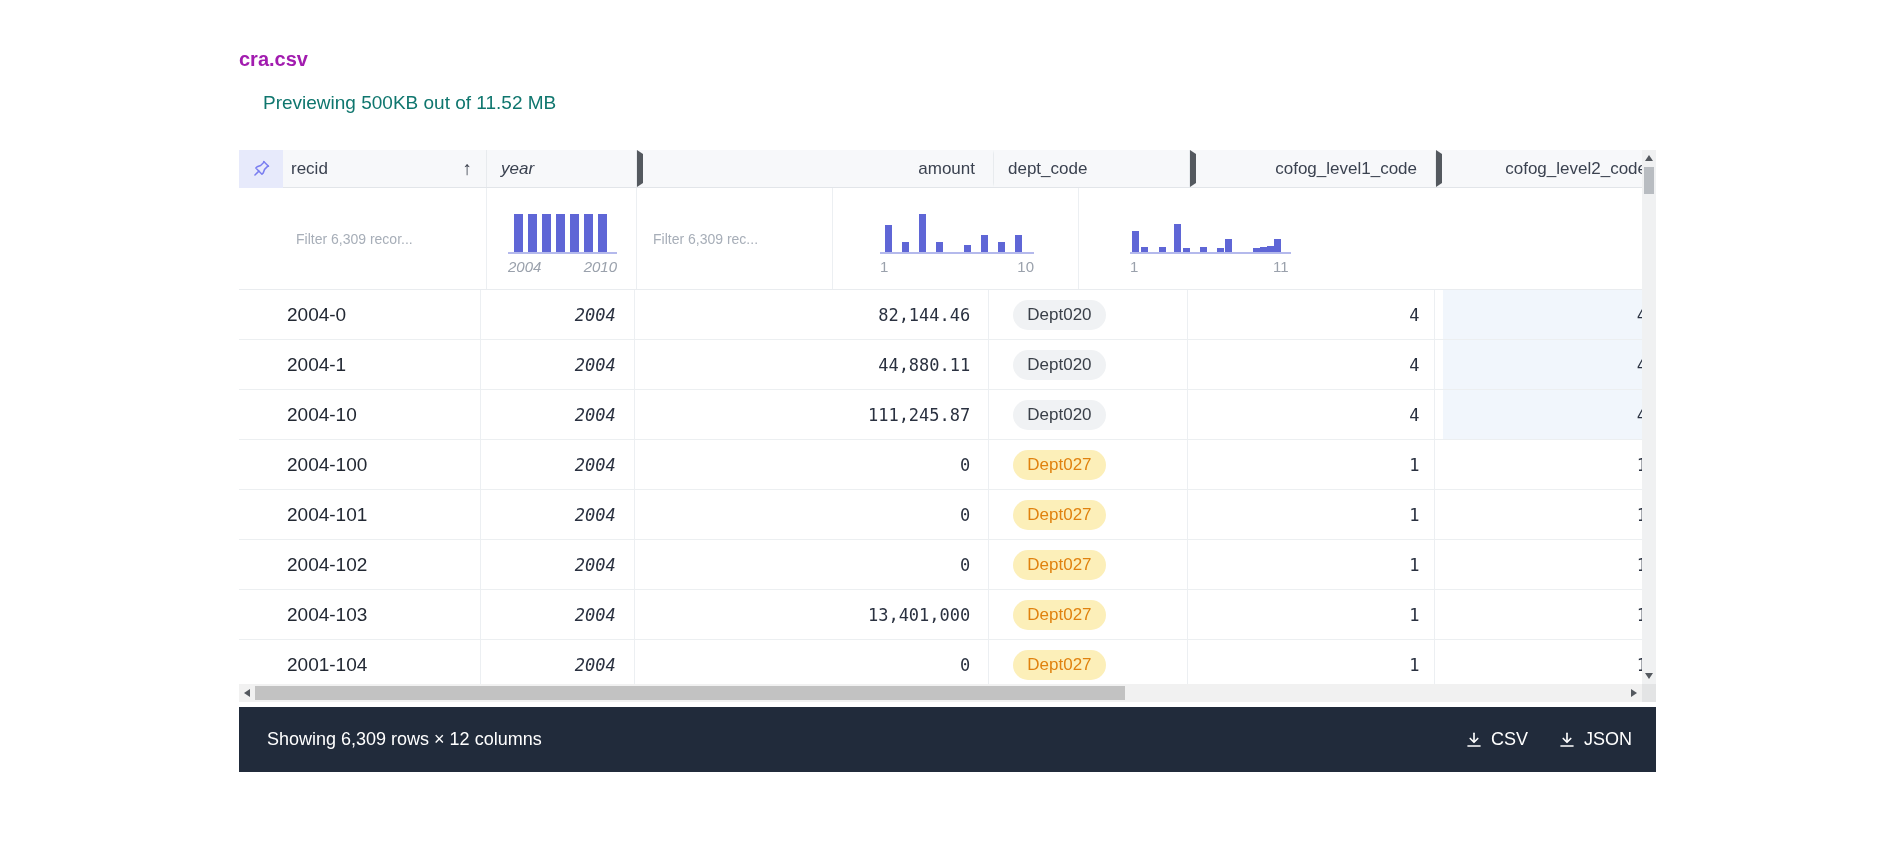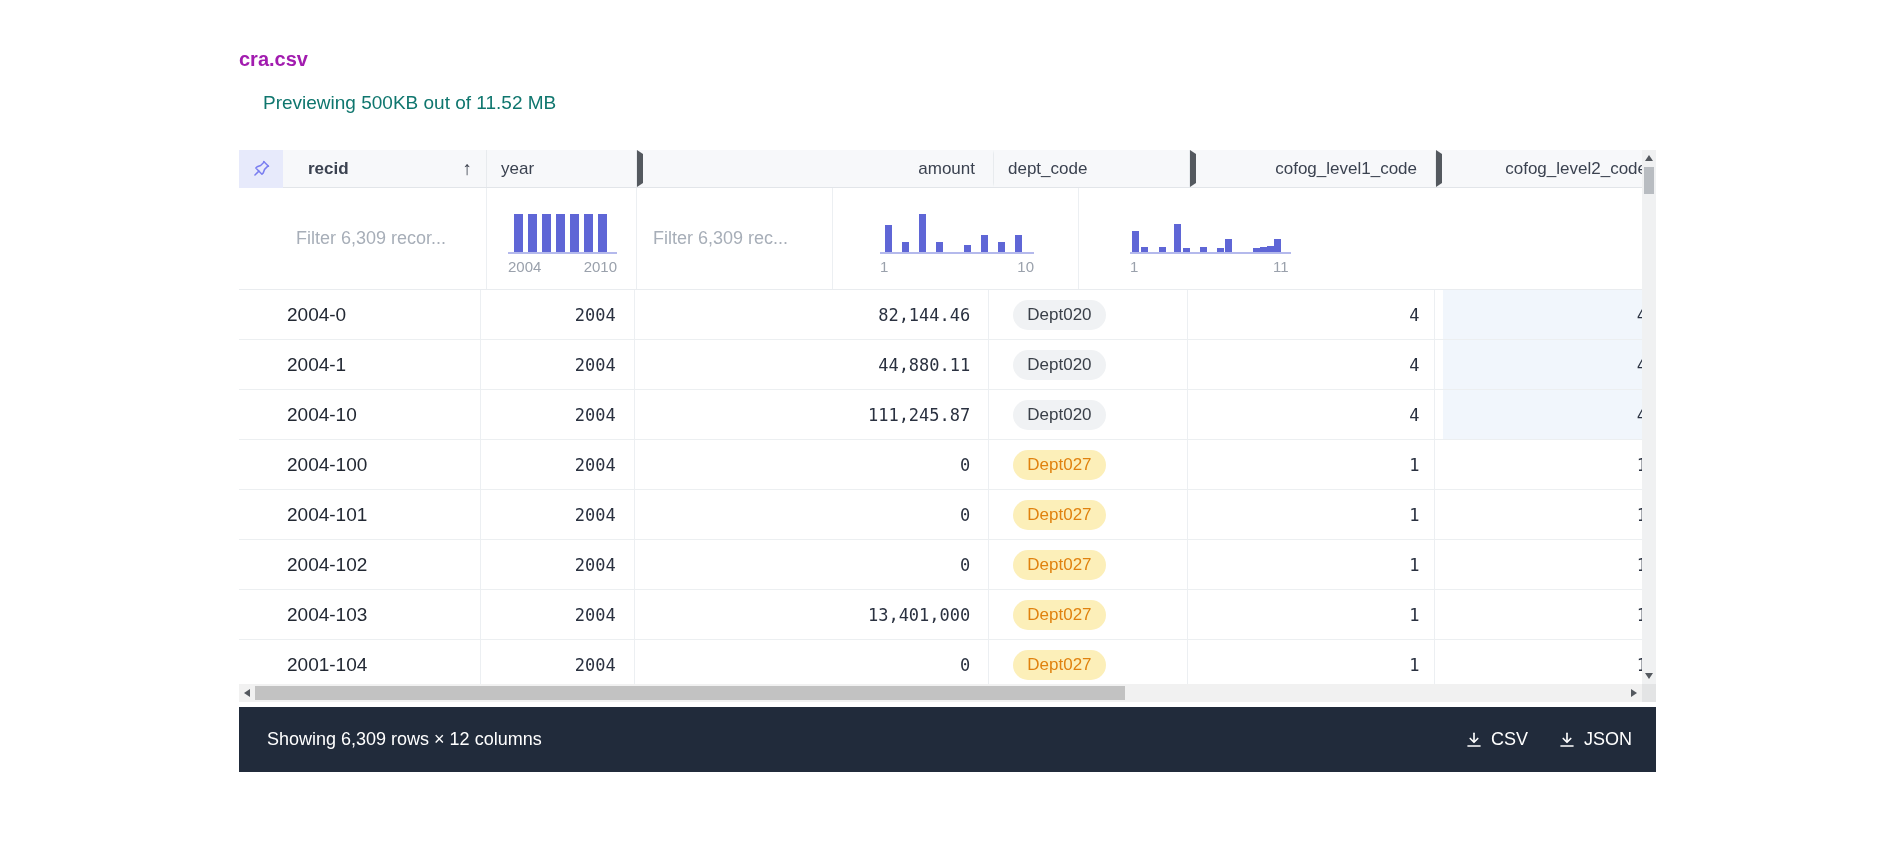--- a/index.html
+++ b/index.html
@@ -8,38 +8,38 @@
     position:relative; width:1882px; height:843px; overflow:hidden;
     font-family:"Liberation Sans", sans-serif; background:#fff;
   }
   .title { position:absolute; left:239px; top:48px; font-size:20px; font-weight:bold; color:#a21caf; }
   .subtitle { position:absolute; left:239px; top:92px; font-size:19px; color:#0f766e;margin-left:24px; }
 
   
   .tablewrap { position:absolute; left:239px; top:150px; width:1417px; height:552px; overflow:hidden; }
   .tgrid { width:1426px; }
   .trow { display:flex; width:1426px; }
-  .c0{width:248px;} .c1{width:150px;} .c2{width:357px;} .c3{width:196px;} .c4{width:246px;} .c5{width:229px;}
+  .c0{width:248px;} .c1{width:150px;font-style:italic;} .c2{width:357px;} .c3{width:196px;} .c4{width:246px;} .c5{width:229px;}
 
   .thead { height:38px; background:#f7f8fa; border-bottom:1px solid #e2e5e9; }
   .thead .hcell { display:flex; align-items:center; border-right:1px solid #e8ebee;
                   font-size:17px; color:#3b4250; height:100%; padding:0 14px; }
   .thead .hcell.right { justify-content:flex-end; padding-right:18px; }
   .thead .hcell.c5 { border-right:none; padding-right:18px; }
   .pinbox { width:44px; height:38px; background:#e7eafb; display:flex; align-items:center;
             justify-content:center; flex:0 0 44px; cursor:pointer; }
   .hcell.c0 { padding:0 !important; }
-  .hc0-label { margin-left:25px; flex:1;font-weight:bold; }
+  .hc0-label { margin-left:8px; flex:1; }
   .sortarrow { margin-right:14px; color:#3f4450; font-size:19px; cursor:pointer; }
 
   .tfilter { height:102px; border-bottom:1px solid #e9ecef; }
   .fcell { position:relative; border-right:1px solid #eceff2; height:101px; }
   .fcell.c5 { border-right:none; }
   .filter-input { width:100%; height:100%; border:none; outline:none; background:transparent;
-                  font-size:18px; color:#15803d; padding-left:57px;
+                  font-size:14px; color:#15803d; padding-left:57px;
                   font-family:"Liberation Sans", sans-serif; }
   .fcell.c3 .filter-input { padding-left:16px; }
   .filter-input::placeholder { color:#a7aeb8; opacity:1; }
   .hist { position:absolute; inset:0; }
   .hist .bar { position:absolute; background:#5f66d6; }
   .hist .axis { position:absolute; top:64px; height:2px; background:#b4b9ec; }
   .hist .hlabel { position:absolute; top:70px; font-size:15px; color:#9aa1ac; white-space:nowrap; }
   .hist .hlabel.end { transform:translateX(-100%); }
 
   .drow { height:50px; border-bottom:1px solid #eceff1; background:#fff;gap:8px; }

